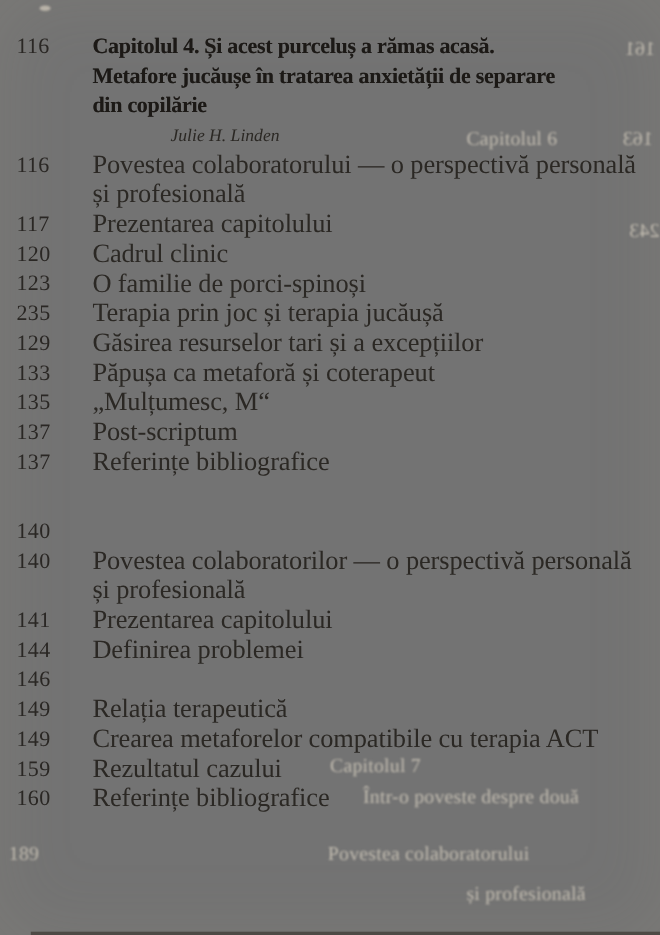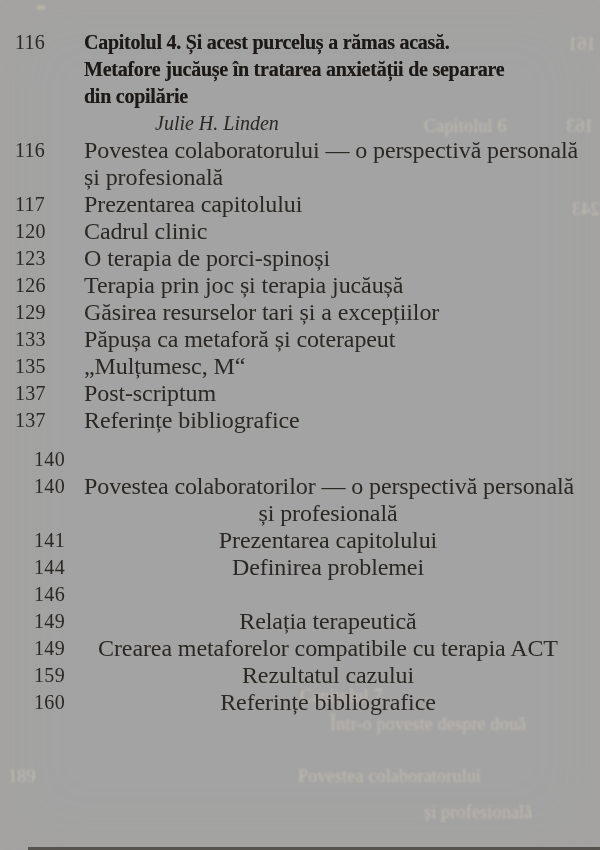--- a/index.html
+++ b/index.html
@@ -1,44 +1,44 @@
 <!DOCTYPE html>
 <html><head>
 <meta charset="utf-8">
 <style>
   html,body{margin:0;padding:0;background:#e8e6e1;}
   .page{
     position:relative;
     width:600px;height:850px;
     margin:0 auto;
-    background:#a3a3a3;
+    background:#737373;
     overflow:hidden;
     font-family:"Liberation Serif","DejaVu Serif",serif;
     color:#262320;
     box-shadow:inset 0 0 70px rgba(170,160,140,.14);
   }
   .toc{position:absolute;left:0;top:29px;right:0;}
-  .section + .section{margin-top:12px;text-align:center;}
+  .section + .section{margin-top:36px;}
   .row{display:flex;align-items:flex-start;}
   .num{
     flex:none;width:84px;box-sizing:border-box;
     padding-left:15px;
     font-size:20px;line-height:27px;
     color:#2a2724;
     letter-spacing:.3px;
   }
   .body{flex:1;min-width:0;padding-right:28px;}
   .title-line{
     font-weight:700;font-size:20px;line-height:27px;
     letter-spacing:-.25px;color:#1c1916;
     white-space:nowrap;
     text-shadow:0 0 .4px rgba(28,25,22,.55);
   }
   .author{
-    font-style:italic;font-size:20px;line-height:27px;
+    font-style:italic;font-size:16px;line-height:27px;
     margin-left:71px;color:#2b2824;white-space:nowrap;
   }
   .line{
     font-size:24px;line-height:27px;color:#2b2824;
     white-space:nowrap;letter-spacing:-.1px;
   }
   
   .ghost{
     position:absolute;font-size:18px;line-height:20px;
     color:#c2bcb0;filter:blur(1px);white-space:nowrap;
@@ -95,25 +95,25 @@
         </div>
         <div class="row">
           <span class="num">120</span>
           <div class="body">
             <div class="line">Cadrul clinic</div>
           </div>
         </div>
         <div class="row">
           <span class="num">123</span>
           <div class="body">
-            <div class="line">O terapia de porci-spinoși</div>
-          </div>
-        </div>
-        <div class="row">
-          <span class="num">126</span>
+            <div class="line">O familie de porci-spinoși</div>
+          </div>
+        </div>
+        <div class="row">
+          <span class="num">235</span>
           <div class="body">
             <div class="line">Terapia prin joc și terapia jucăușă</div>
           </div>
         </div>
         <div class="row">
           <span class="num">129</span>
           <div class="body">
             <div class="line">Găsirea resurselor tari și a excepțiilor</div>
           </div>
         </div>

